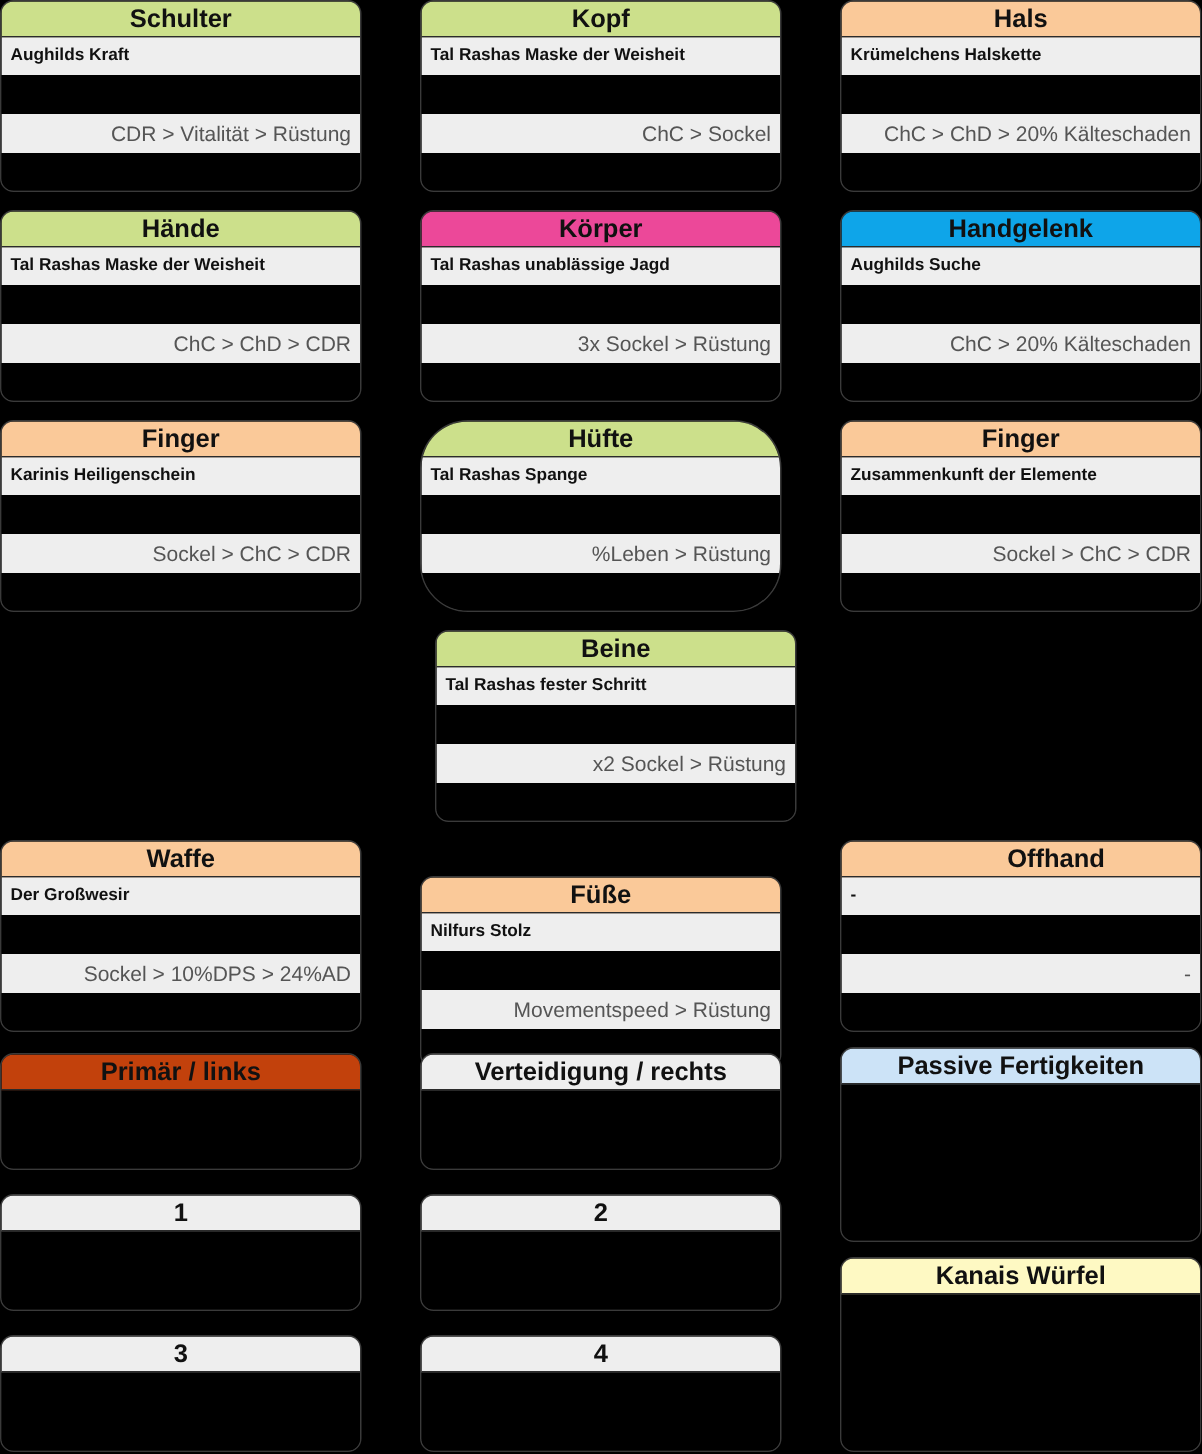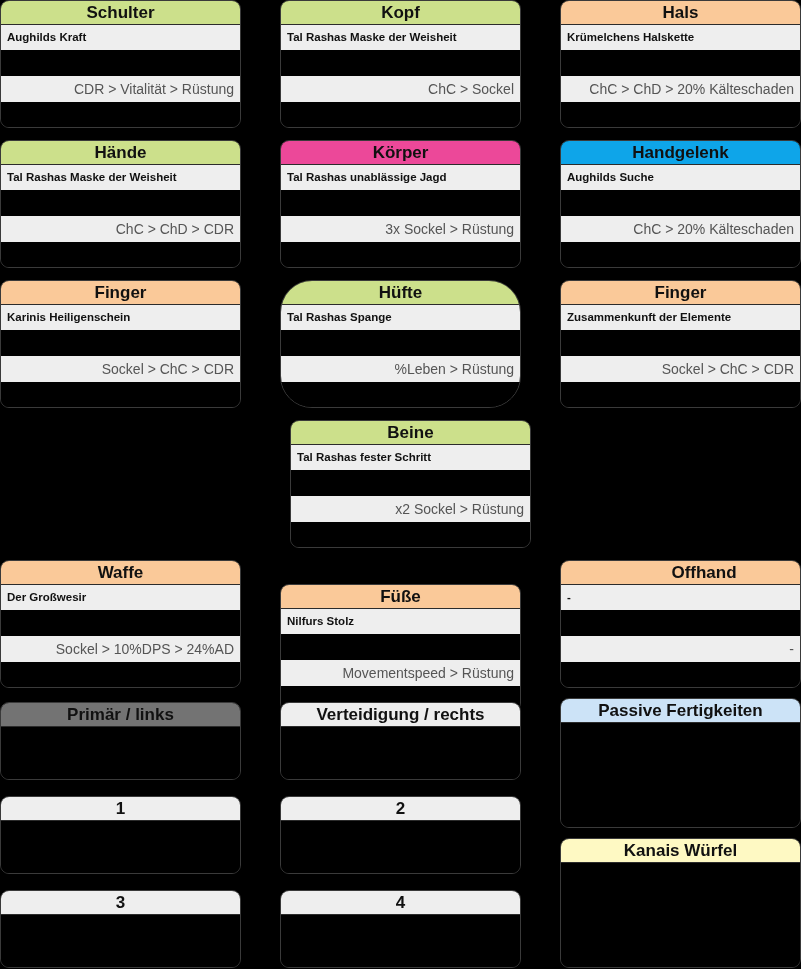--- a/index.html
+++ b/index.html
@@ -174,21 +174,21 @@
       <div class="row-foot" style="height: 25px;"></div>
     </div>
     <div class="card" style="left: 560px; top: 560px; width: 241px; height: 128px;">
       <div class="card-header" style="background: rgb(250, 201, 153); padding-left: 47px;">Offhand</div>
       <div class="row-item">-</div>
       <div class="row-gap"></div>
       <div class="row-stats">-</div>
       <div class="row-foot" style="height: 25px;"></div>
     </div>
     <div class="card" style="left: 0px; top: 702px; width: 241px; height: 78px;">
-      <div class="card-header" style="background: #737373;">Primär / links</div>
+      <div class="card-header" style="background: #c2410c;">Primär / links</div>
       <div class="skill-body" style="height: 52px;"></div>
     </div>
     <div class="card" style="left: 280px; top: 702px; width: 241px; height: 78px;">
       <div class="card-header" style="background: rgb(238, 238, 238);">Verteidigung / rechts</div>
       <div class="skill-body" style="height: 52px;"></div>
     </div>
     <div class="card" style="left: 560px; top: 698px; width: 241px; height: 130px;">
       <div class="card-header" style="background: rgb(204, 227, 247);">Passive Fertigkeiten</div>
       <div class="skill-body" style="height: 104px;"></div>
     </div>

